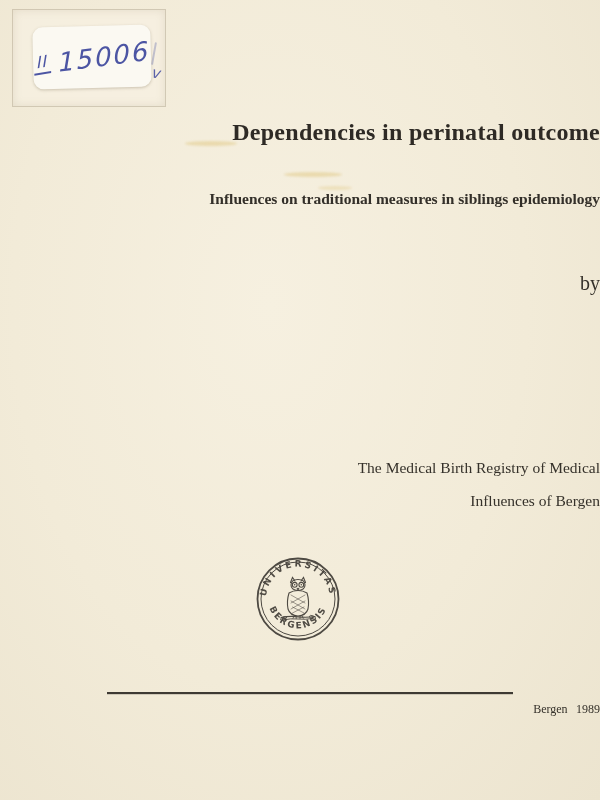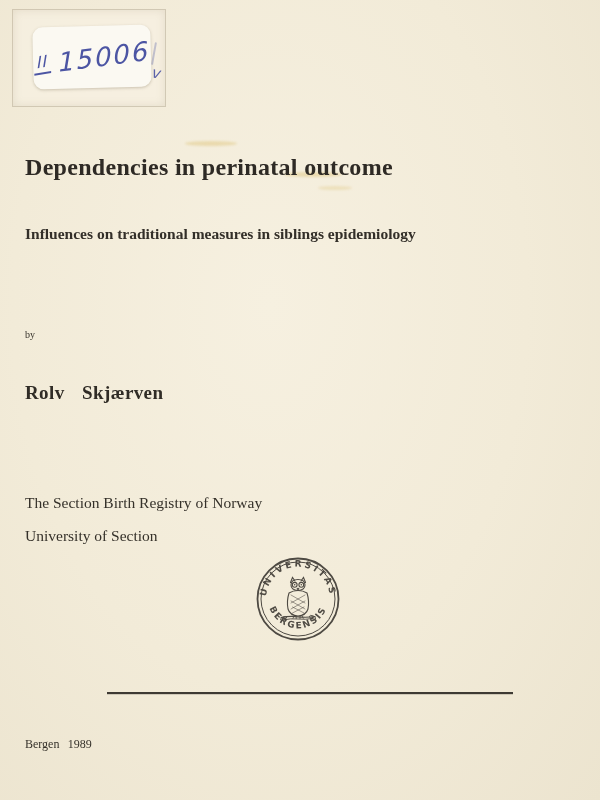--- a/index.html
+++ b/index.html
@@ -4,21 +4,21 @@
 <style>
   html,body { margin:0; padding:0; }
   .page {
     position:relative;
     width:600px; height:800px;
     overflow:hidden;
     background: radial-gradient(ellipse at 45% 38%, #f6f0e0 0%, #f2ebd8 55%, #ece4cf 100%);
     font-family:"Liberation Serif","DejaVu Serif",serif;
     color:#35312a;
   }
-  .center-line { position:absolute; left:25px; right:0; text-align:left;margin-top:35px; }
+  .center-line { position:absolute; left:25px; right:0; text-align:right; }
 
   
   .tape {
     position:absolute; left:12px; top:9px; width:152px; height:96px;
     background:rgba(247,241,227,0.65);
     border:1px solid rgba(150,138,108,0.38);
     box-shadow: inset 0 0 8px rgba(165,150,118,0.22);
   }
   .sticker {
     position:absolute; left:33px; top:26px; width:118px; height:62px;
@@ -44,21 +44,21 @@
   }
   .pen-check {
     position:absolute; left:152px; top:64px;
     font-family:"DejaVu Sans",sans-serif; font-size:15px; color:#5a62a9;
     transform:rotate(10deg);
   }
 
   
   .thesis-title { top:117px; font-size:24px; line-height:31px; font-weight:bold; color:#2e2a25; letter-spacing:0.3px; }
   .thesis-subtitle { top:188px; font-size:15.5px; line-height:21px; font-weight:bold; color:#332f29; }
-  .byline { top:294px; font-size:10px; }
+  .byline { top:272px; font-size:20px; }
   .author { top:347px; font-size:19px; font-weight:bold; word-spacing:0.65em; letter-spacing:0.4px; color:#302c26; }
   .affil1 { top:388px; font-size:15.5px; }
   .conj   { top:424px; font-size:15px; }
   .affil2 { top:459px; font-size:15.5px; }
   .affil3 { top:492px; font-size:15.5px; }
 
   .seal { position:absolute; left:250px; top:551px; width:96px; height:96px; }
 
   .imprint-rule { position:absolute; left:107px; top:692px; width:406px; height:2px; background:#3e3a33; box-shadow:0 1px 0 rgba(62,58,51,0.18); }
   .imprint { top:702px; font-size:12px; word-spacing:0.45em; color:#35312a; }
@@ -87,23 +87,22 @@
 
   <div class="center-line thesis-title">
     <div>Dependencies in perinatal outcome</div>
   </div>
 
   <div class="center-line thesis-subtitle">
     <div>Influences on traditional measures in siblings epidemiology</div>
   </div>
 
   <div class="center-line byline">by</div>
-  <div class="center-line author">Rolv Skjærven</div>
-  <div class="center-line affil2">The Section Birth Registry of Norway</div>
-  <div class="center-line affil3">University of Section</div>
+  <div class="center-line affil2">The Medical Birth Registry of Medical</div>
+  <div class="center-line affil3">Influences of Bergen</div>
 
   <svg class="seal" viewBox="0 0 96 96">
     <circle cx="48" cy="48" r="40.5" fill="none" stroke="#4e4a43" stroke-width="1.8"></circle>
     <circle cx="48" cy="48" r="37" fill="none" stroke="#4e4a43" stroke-width="1"></circle>
     <defs>
       <path id="sealTop" d="M 17.5 57 A 31.9 31.9 0 1 1 78.5 57"></path>
       <path id="sealBottom" d="M 18.5 53.5 A 30.2 30.2 0 0 0 77.5 53.5"></path>
     </defs>
     <text font-size="9" letter-spacing="2.6" fill="#4e4a43" font-family="DejaVu Sans, sans-serif" font-weight="600">
       <textPath href="#sealTop" startOffset="50%" text-anchor="middle">UNIVERSITAS</textPath>

